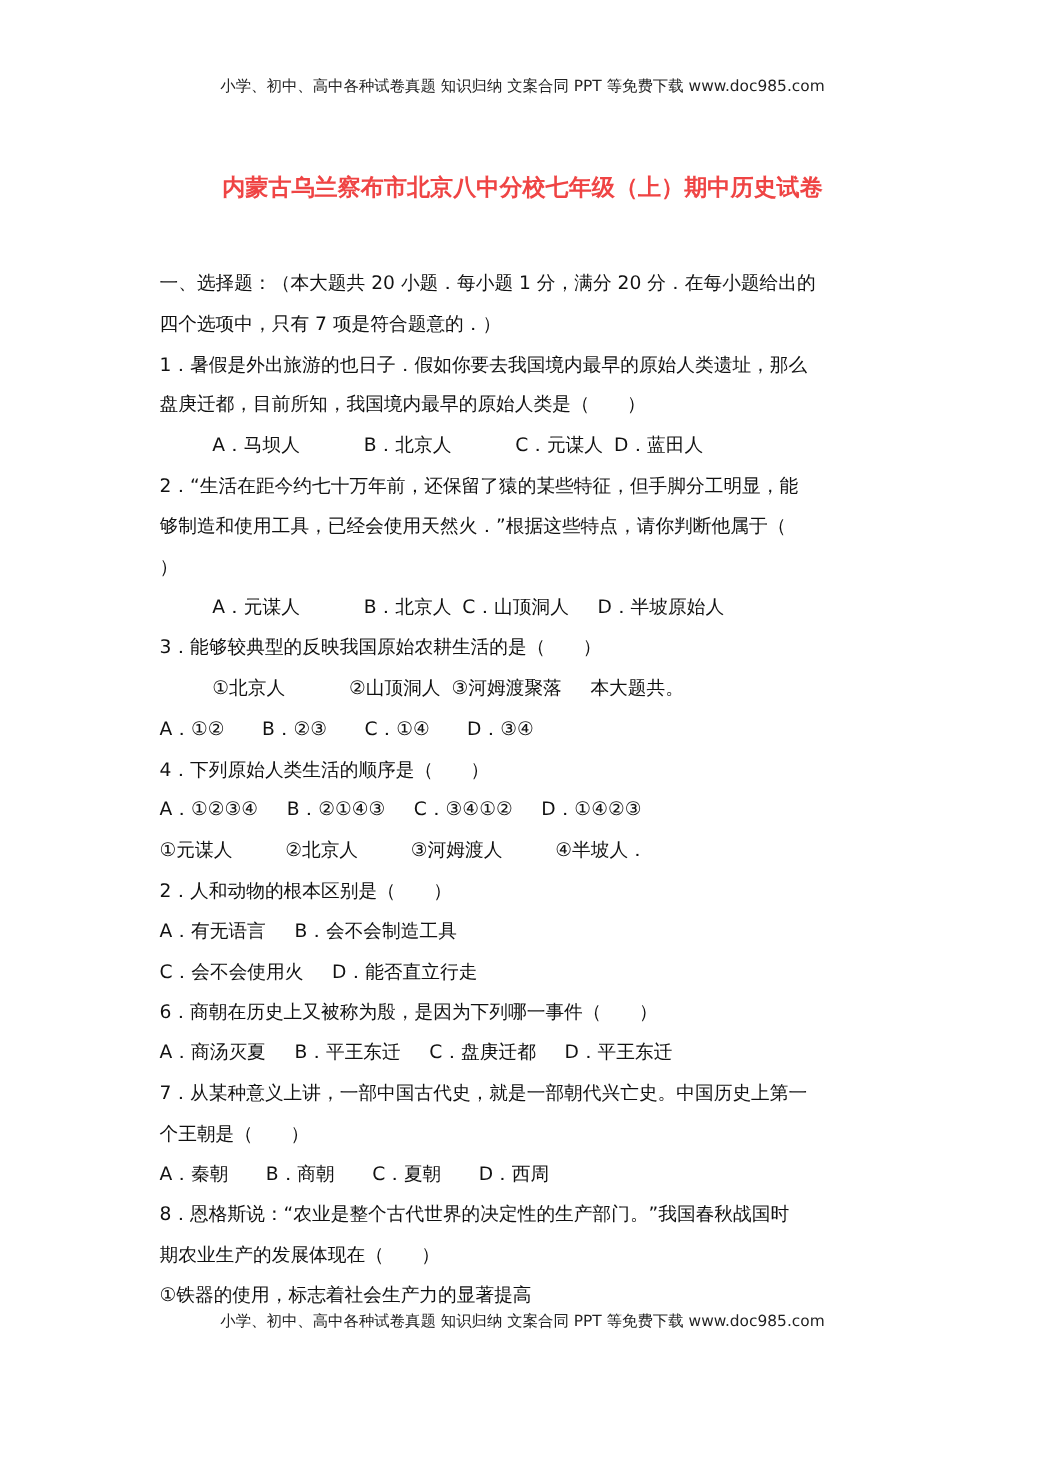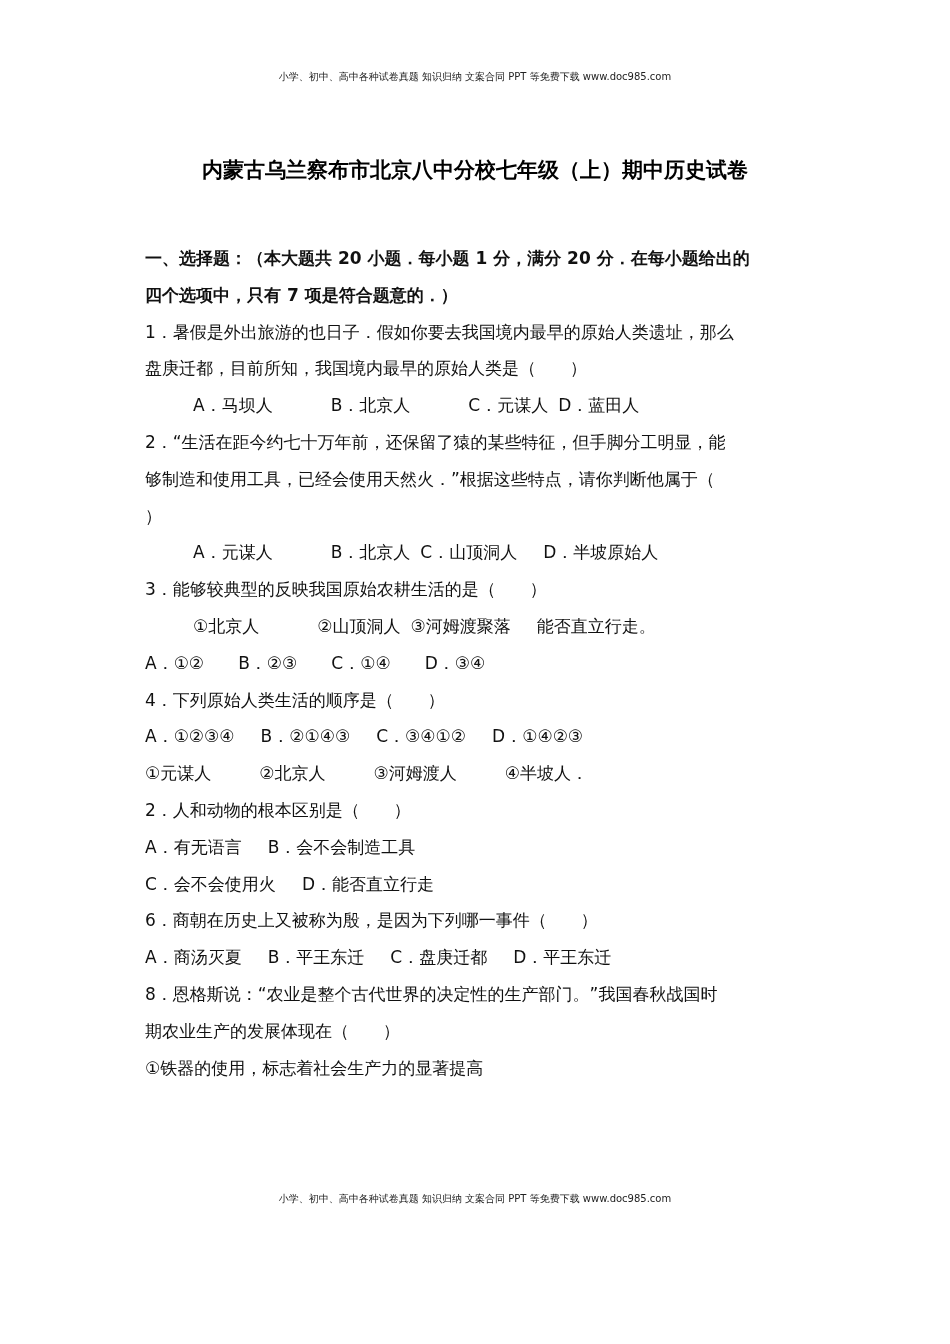--- a/index.html
+++ b/index.html
@@ -3,34 +3,34 @@
   <meta charset="utf-8">
   <style>
     html, body { margin: 0; padding: 0; background: #ffffff; }
     body {
       width: 950px; height: 1344px; position: relative; overflow: hidden;
       font-family: "DejaVu Sans", "Liberation Sans", sans-serif;
       color: #111111;
     }
     .page-header, .page-footer {
       position: absolute; left: 0; width: 950px; text-align: center;
-      font-size: 10px; color: #222; letter-spacing: 0px;
+      font-size: 14px; color: #222; letter-spacing: 0px;
     }
     .page-header { top: 70px; }
     .page-footer { top: 1192px; }
     .doc-title {
       position: absolute; top: 156px; left: 0; width: 950px; text-align: center;
-      font-size: 21px; font-weight: bold; color: #000000;
+      font-size: 21px; font-weight: bold; color: #ef4444;
     }
     .content {
       position: absolute; left: 145px; top: 240px; width: 670px;
       font-size: 17px; line-height: 36.8px;
     }
     .line { white-space: nowrap; height: 36.8px; }
-    .bold { font-weight: bold; }
+    .bold { font-weight: normal; }
     .opt { display: inline-block; }
     .gap1 { margin-right: 10px; margin-left: 48px; }
     .gap2 { margin-right: 26px; }
     .gap3 { margin-right: 34px; }
     .gap4 { margin-right: 48px; }
   </style>
 </head>
 <body>
 
 <div class="page-header">小学、初中、高中各种试卷真题 知识归纳 文案合同 PPT 等免费下载  www.doc985.com</div>
@@ -54,21 +54,21 @@
     <div class="line">够制造和使用工具，已经会使用天然火．”根据这些特点，请你判断他属于（</div>
     <div class="line">）</div>
     <div class="line">
       <span class="opt gap1">A．元谋人</span><span class="opt gap1">B．北京人</span><span class="opt gap2">C．山顶洞人</span><span class="opt">D．半坡原始人</span>
     </div>
   </div>
 
   <div>
     <div class="line">3．能够较典型的反映我国原始农耕生活的是（　　）</div>
     <div class="line">
-      <span class="opt gap1">①北京人</span><span class="opt gap1">②山顶洞人</span><span class="opt gap2">③河姆渡聚落</span><span class="opt">能否直立行走。</span>
+      <span class="opt gap1">①北京人</span><span class="opt gap1">②山顶洞人</span><span class="opt gap2">③河姆渡聚落</span><span class="opt">本大题共。</span>
     </div>
     <div class="line">
       <span class="opt gap3">A．①②</span><span class="opt gap3">B．②③</span><span class="opt gap3">C．①④</span><span class="opt">D．③④</span>
     </div>
   </div>
 
   <div>
     <div class="line">4．下列原始人类生活的顺序是（　　）</div>
     <div class="line">
       <span class="opt gap2">A．①②③④</span><span class="opt gap2">B．②①④③</span><span class="opt gap2">C．③④①②</span><span class="opt">D．①④②③</span>
@@ -88,20 +88,27 @@
     </div>
   </div>
 
   <div>
     <div class="line">6．商朝在历史上又被称为殷，是因为下列哪一事件（　　）</div>
     <div class="line">
       <span class="opt gap2">A．商汤灭夏</span><span class="opt gap2">B．平王东迁</span><span class="opt gap2">C．盘庚迁都</span><span class="opt">D．平王东迁</span>
     </div>
   </div>
 
+  <div>
+    <div class="line">7．从某种意义上讲，一部中国古代史，就是一部朝代兴亡史。中国历史上第一</div>
+    <div class="line">个王朝是（　　）</div>
+    <div class="line">
+      <span class="opt gap3">A．秦朝</span><span class="opt gap3">B．商朝</span><span class="opt gap3">C．夏朝</span><span class="opt">D．西周</span>
+    </div>
+  </div>
 
   <div>
     <div class="line">8．恩格斯说：“农业是整个古代世界的决定性的生产部门。”我国春秋战国时</div>
     <div class="line">期农业生产的发展体现在（　　）</div>
     <div class="line">①铁器的使用，标志着社会生产力的显著提高</div>
   </div>
 </div>
 
 <div class="page-footer">小学、初中、高中各种试卷真题 知识归纳 文案合同 PPT 等免费下载  www.doc985.com</div>
 

